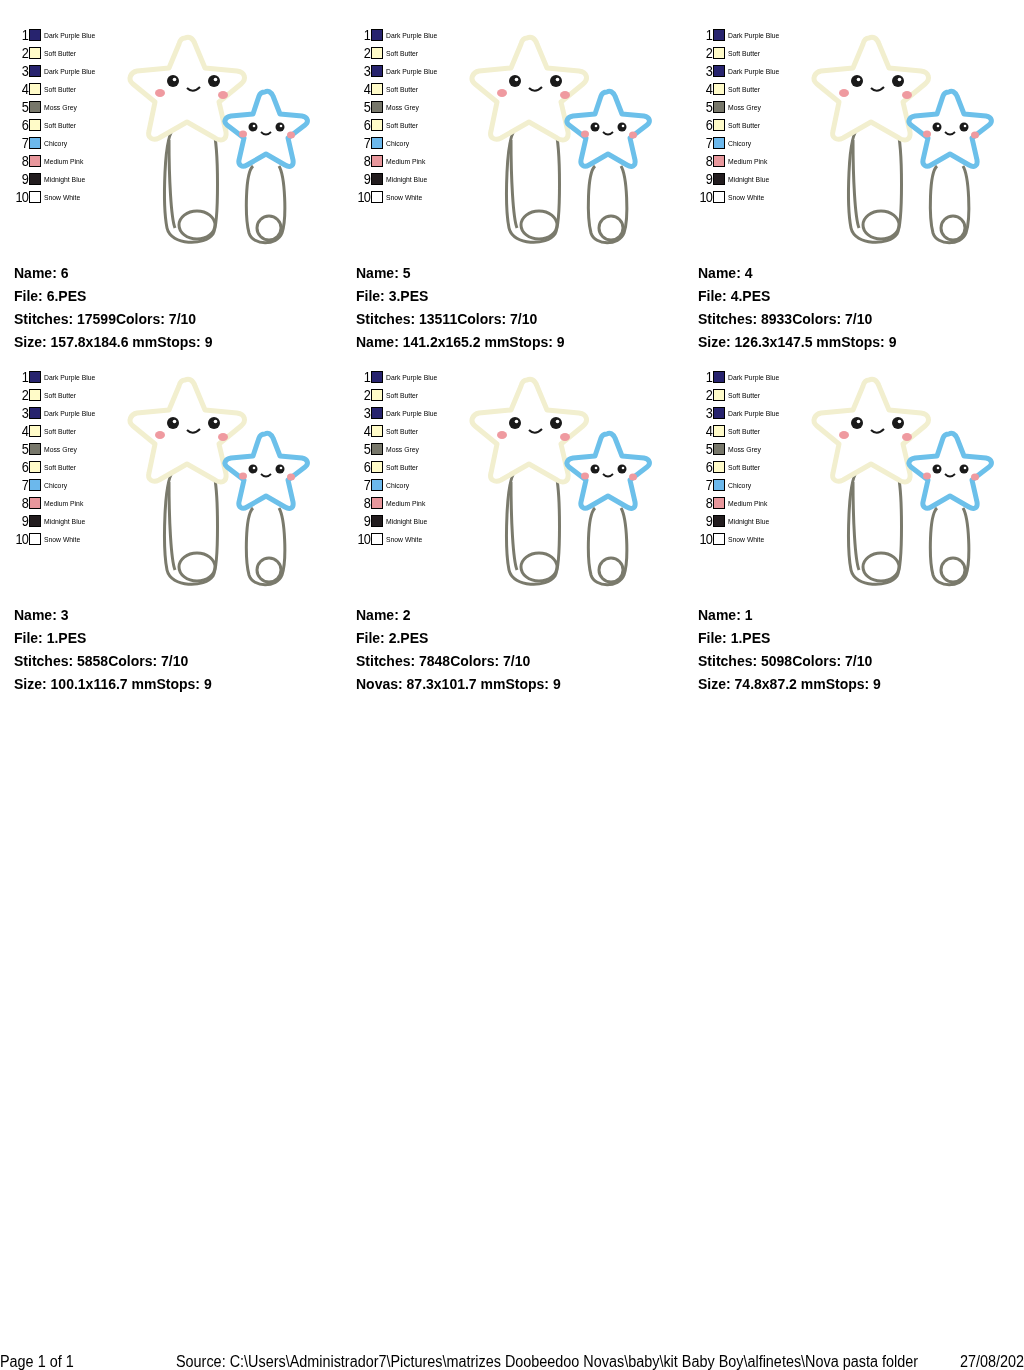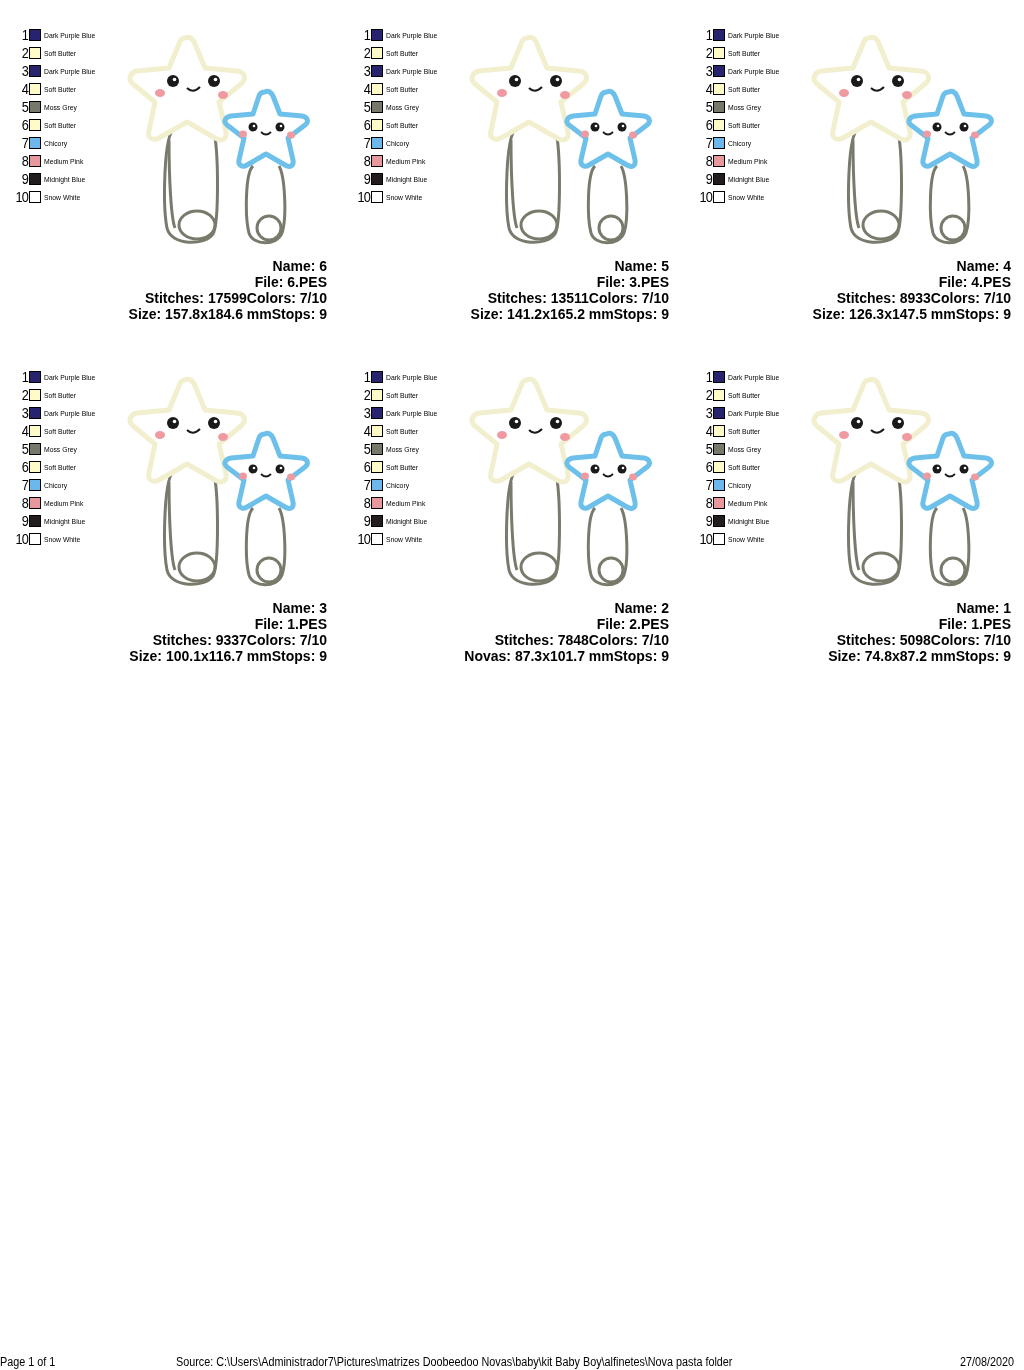--- a/index.html
+++ b/index.html
@@ -9,22 +9,22 @@
     .legend { position: absolute; left: 10px; top: 26px; width: 120px; }
     .legend-row { position: relative; height: 18px; display: flex; align-items: center; }
     .legend-num { width: 18px; text-align: right; font-size: 15px; line-height: 18px;
                   font-family: "Liberation Sans", sans-serif; font-weight: normal;
                   letter-spacing: -1px; transform: scaleX(0.85); transform-origin: right center; }
     .legend-swatch { width: 12px; height: 12px; border: 1px solid #000; margin-left: 1px; box-sizing: border-box; }
     .legend-name { font-size: 8px; margin-left: 3px; white-space: nowrap;
                    font-family: "Liberation Sans", sans-serif; transform: scaleX(0.85); transform-origin: left center; }
     .art { position: absolute; left: 125px; top: 28px; width: 210px; height: 226px; }
     .info { position: absolute; left: 14px; top: 258px; width: 313px; font-weight: bold; font-size: 14px; line-height: 16px; }
-    .info-row { display: flex; justify-content: flex-end; height: 16px; white-space: nowrap; }
-    .footer { position: absolute; top: 1354px; left: 0; width: 1024px; height: 16px; font-size: 12px; line-height: 16px; }
+    .info-row { display: flex; justify-content: flex-start; height: 16px; white-space: nowrap; margin-top: 7px; }
+    .footer { position: absolute; top: 1354px; left: 0; width: 1024px; height: 16px; font-size: 16px; line-height: 16px; }
     .footer span { position: absolute; white-space: nowrap; transform: scaleX(0.9); transform-origin: left center; }
   </style>
 </head>
 <body>
 
 <div id="cards">
     <div class="card" style="left: 0px; top: 0px;">
     <div class="legend">
         <div class="legend-row">
           <span class="legend-num">1</span>
@@ -222,21 +222,21 @@
           <span>Name: 5</span>
         </div>
       <div class="info-row">
           <span>File: 3.PES</span>
         </div>
       <div class="info-row">
           <span>Stitches: 13511</span>
           <span>Colors: 7/10</span>
         </div>
       <div class="info-row">
-          <span>Size: 141.2x165.2 mm</span>
+          <span>Name: 141.2x165.2 mm</span>
           <span>Stops: 9</span>
         </div>
     </div>
   </div>
     <div class="card" style="left: 684px; top: 0px;">
     <div class="legend">
         <div class="legend-row">
           <span class="legend-num">1</span>
           <span class="legend-swatch" style="background: rgb(39, 35, 110);"></span>
           <span class="legend-name">Dark Purple Blue</span>
@@ -428,21 +428,21 @@
       </g>
     </svg>
     <div class="info">
       <div class="info-row">
           <span>Name: 3</span>
         </div>
       <div class="info-row">
           <span>File: 1.PES</span>
         </div>
       <div class="info-row">
-          <span>Stitches: 9337</span>
+          <span>Stitches: 5858</span>
           <span>Colors: 7/10</span>
         </div>
       <div class="info-row">
           <span>Size: 100.1x116.7 mm</span>
           <span>Stops: 9</span>
         </div>
     </div>
   </div>
     <div class="card" style="left: 342px; top: 342px;">
     <div class="legend">

